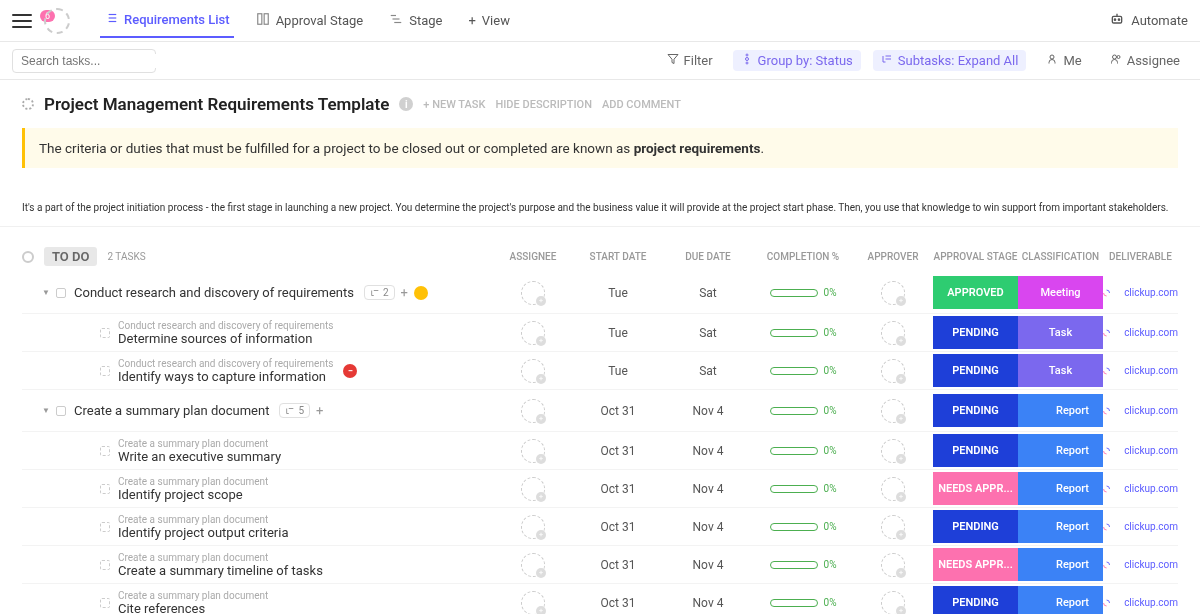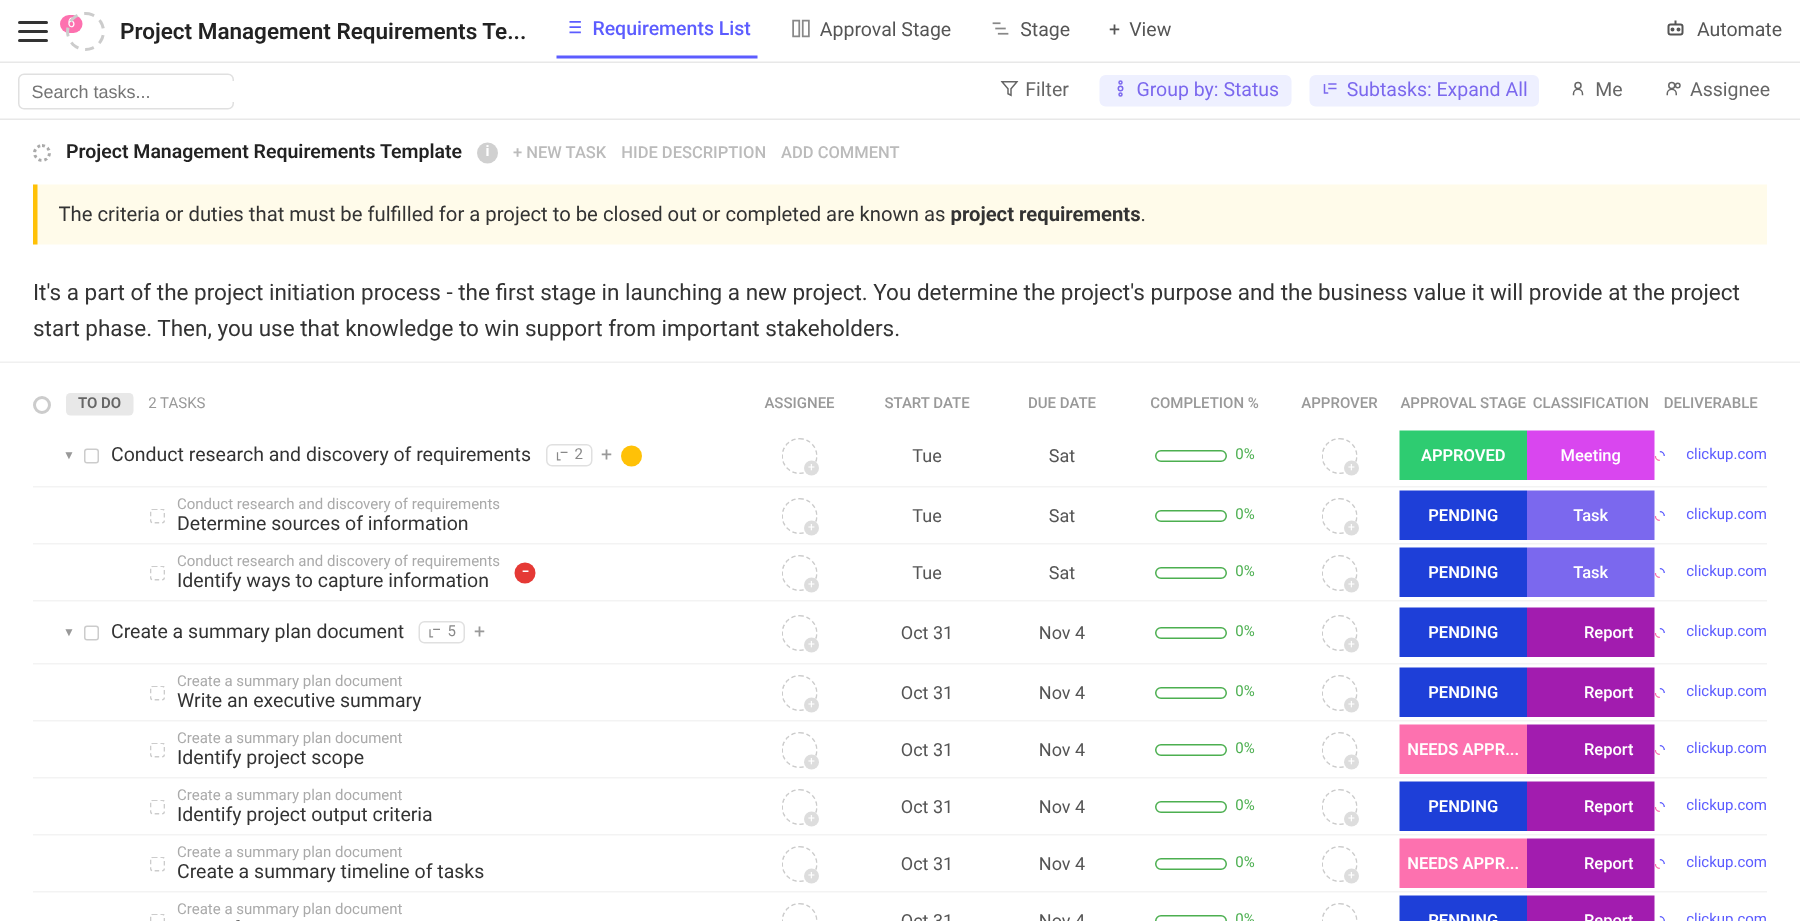--- a/index.html
+++ b/index.html
@@ -22,30 +22,30 @@
     .filter-bar { display: flex; align-items: center; padding: 6px 12px; border-bottom: 1px solid #e8e8e8; height: 38px; gap: 12px; }
     .search-box { display: flex; align-items: center; border: 1px solid #e0e0e0; border-radius: 4px; padding: 4px 8px; width: 144px; }
     .search-box input { border: none; outline: none; font-size: 12px; flex: 1; color: #999; }
     .filter-chip { display: flex; align-items: flex-start; gap: 5px; font-size: 13px; color: #666; cursor: pointer; padding: 3px 8px; }
     .filter-chip.lavender { background: #eef0ff; color: #7b68ee; border-radius: 4px; }
     
     
     .header-section { padding: 14px 22px 10px; border-bottom: 1px solid #f0f0f0; }
     .header-row { display: flex; align-items: center; gap: 10px; }
     .status-dot { width: 12px; height: 12px; border: 2px dotted #aaa; border-radius: 50%; }
-    .h-title { font-size: 13px; font-weight: 600; color: #222; }
+    .h-title { font-size: 17px; font-weight: 600; color: #222; }
     .info-icon { width: 14px; height: 14px; border-radius: 50%; background: #d0d0d0; color: #fff; display: inline-flex; align-items: center; justify-content: center; font-size: 10px; font-weight: bold; }
     .header-action { color: #bbb; font-size: 11px; font-weight: 500; cursor: pointer; }
     .callout { margin-top: 14px; background: #fffbea; border-left: 3px solid #ffc107; padding: 12px 14px; font-size: 13.5px; color: #333; }
-    .desc-text { margin-top: 20px; font-size: 15px; color: #333; line-height: 1.6; }
+    .desc-text { margin-top: 32px; font-size: 10px; color: #333; line-height: 1.6; }
     
     
     .table-wrap { padding: 14px 22px 0; }
     .group-header { display: flex; align-items: center; gap: 10px; font-size: 11px; padding: 6px 0; }
-    .status-pill { background: #e8e8e8; color: #666; padding: 2px 8px; border-radius: 3px; font-weight: 600; font-size: 10px; }
+    .status-pill { background: #e8e8e8; color: #666; padding: 2px 8px; border-radius: 3px; font-weight: 600; font-size: 13px; }
     .task-count { color: #999; font-size: 10px; }
     .col-headers { display: flex; color: #999; font-size: 10px; font-weight: 500; margin-left: auto; }
     .col { text-align: center; }
     .col-assignee { width: 80px; }
     .col-date { width: 90px; }
     .col-comp { width: 100px; }
     .col-approver { width: 80px; }
     .col-stage { width: 85px; }
     .col-class { width: 85px; }
     .col-deliv { width: 75px; }
@@ -73,38 +73,37 @@
     .progress-wrap { display: flex; align-items: center; gap: 6px; justify-content: center; }
     .progress-bar { width: 48px; height: 8px; border: 1px solid #4caf50; border-radius: 5px; }
     .progress-pct { font-size: 10px; color: #4caf50; }
     .stage-cell { font-size: 11px; font-weight: 600; color: #fff; text-align: center; padding: 10px 4px; white-space: nowrap; overflow: hidden; text-overflow: ellipsis; }
     .stage-approved { background: #2ecc71; }
     .stage-pending { background: #1e3fd8; }
     .stage-needs { background: #fd71af; }
     .class-cell { font-size: 11px; font-weight: 500; color: #fff; text-align: center; padding: 10px 4px; }
     .class-meeting { background: #d946ef; }
     .class-task { background: #7b68ee; }
-    .class-report { background: #a21caf; padding-left: 28px; }
+    .class-report { background: #3b82f6; padding-left: 28px; }
     .deliv-cell { font-size: 10px; color: #5c5cff; text-align: center; display: flex; align-items: center; justify-content: center; gap: 14px; }
     .deliv-icon { width: 10px; height: 10px; }
   </style>
 </head>
 <body>
 
 <div class="top-nav">
   <div style="position:relative;">
     <div class="menu-icon">
         <span></span>
         <span></span>
         <span></span>
       </div>
     <span class="badge-6">6</span>
   </div>
   <div class="app-icon"></div>
-  <div class="page-title">Project Management Requirements Te...</div>
   <div class="tabs">
     <div class="tab active">
       <span>
         <svg width="14" height="14" viewBox="0 0 24 24" fill="none" stroke="#5c5cff" stroke-width="2">
             <line x1="8" y1="6" x2="21" y2="6"></line>
             <line x1="8" y1="12" x2="21" y2="12"></line>
             <line x1="8" y1="18" x2="21" y2="18"></line>
             <line x1="3" y1="6" x2="3.01" y2="6"></line>
             <line x1="3" y1="12" x2="3.01" y2="12"></line>
             <line x1="3" y1="18" x2="3.01" y2="18"></line>

